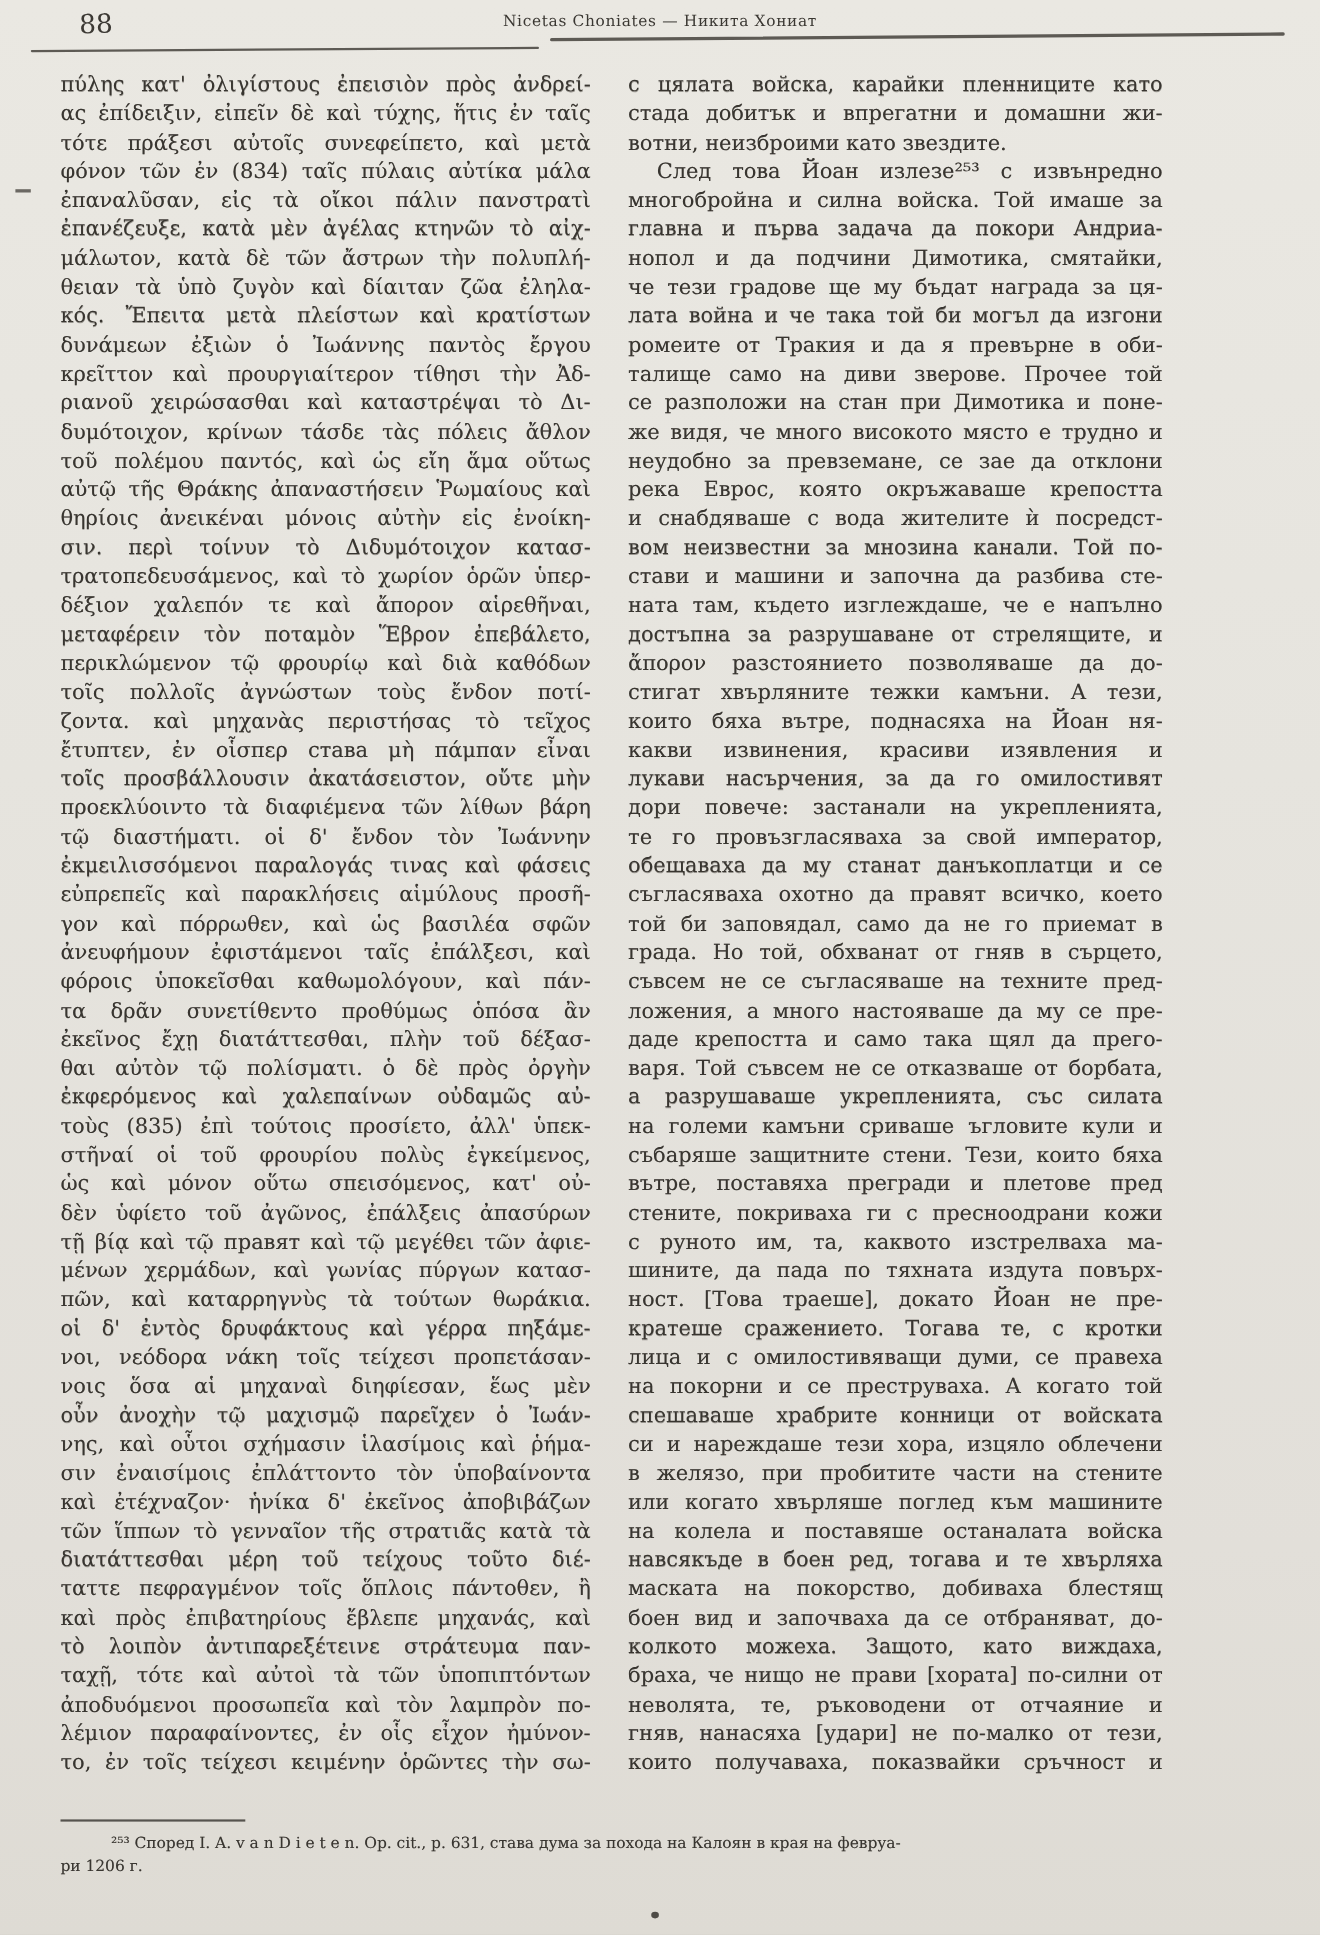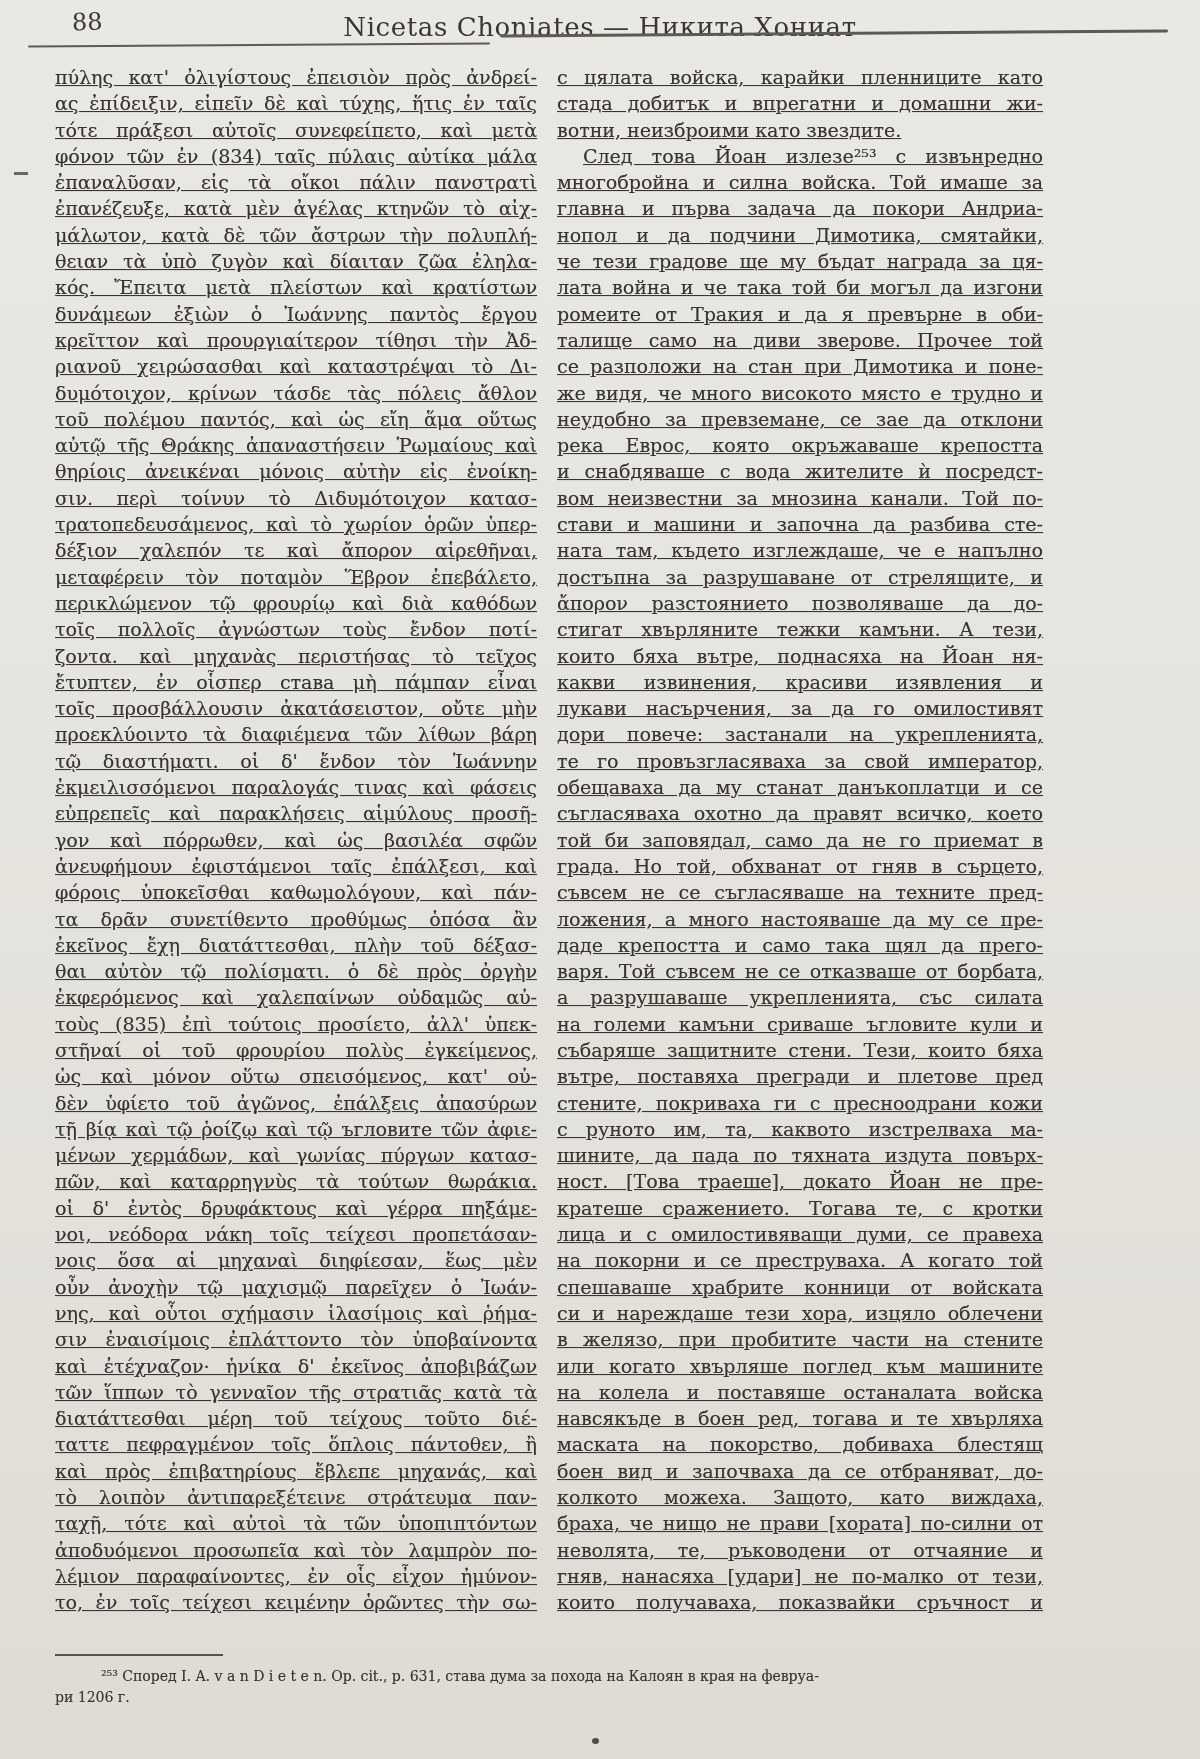--- a/index.html
+++ b/index.html
@@ -8,27 +8,27 @@
     background:linear-gradient(180deg,#eae8e2 0%,#e6e4de 40%,#e2dfd9 80%,#dedbd4 100%);
     font-family:"DejaVu Serif","Liberation Serif",serif;
     color:#383530;
   }
   .pagenum{
     position:absolute;left:72px;top:8px;font-size:24px;color:#3c3934;
     transform:rotate(-2deg);
   }
   .title{
     position:absolute;left:0;top:12px;width:100%;text-align:center;
-    font-size:26px;letter-spacing:0.6px;color:#3a3732;
+    font-size:14px;letter-spacing:0.6px;color:#3a3732;
   }
   .rule{position:absolute;background:#5d5a54;border-radius:2px;}
   .rule-left{left:28px;top:44px;width:462px;height:2px;transform:rotate(-0.35deg);}
   .rule-right{left:500px;top:32px;width:668px;height:3px;transform:rotate(-0.45deg);}
   .margin-dash{position:absolute;left:14px;top:172px;width:14px;height:3px;background:#6b6863;}
-  .columns{position:absolute;left:55px;top:64px;display:flex;gap:20px;text-decoration:underline;}
+  .columns{position:absolute;left:55px;top:64px;display:flex;gap:34px;}
   .col-greek{width:482px;}
   .col-bg{width:486px;}
   .line{
     font-size:19px;line-height:26.3px;
     text-align:justify;text-align-last:justify;
     text-shadow:0.2px 0.2px 0.35px rgba(55,50,45,0.45);
     white-space:normal;
   }
   .line.pe{text-align-last:left;}
   .line.in{text-indent:26px;}
@@ -90,21 +90,21 @@
         <div class="line">ἀνευφήμουν ἐφιστάμενοι ταῖς ἐπάλξεσι, καὶ</div>
         <div class="line">φόροις ὑποκεῖσθαι καθωμολόγουν, καὶ πάν-</div>
         <div class="line">τα δρᾶν συνετίθεντο προθύμως ὁπόσα ἂν</div>
         <div class="line">ἐκεῖνος ἔχῃ διατάττεσθαι, πλὴν τοῦ δέξασ-</div>
         <div class="line">θαι αὐτὸν τῷ πολίσματι. ὁ δὲ πρὸς ὀργὴν</div>
         <div class="line">ἐκφερόμενος καὶ χαλεπαίνων οὐδαμῶς αὐ-</div>
         <div class="line">τοὺς (835) ἐπὶ τούτοις προσίετο, ἀλλ' ὑπεκ-</div>
         <div class="line">στῆναί οἱ τοῦ φρουρίου πολὺς ἐγκείμενος,</div>
         <div class="line">ὡς καὶ μόνον οὕτω σπεισόμενος, κατ' οὐ-</div>
         <div class="line">δὲν ὑφίετο τοῦ ἀγῶνος, ἐπάλξεις ἀπασύρων</div>
-        <div class="line">τῇ βίᾳ καὶ τῷ ῥοίζῳ καὶ τῷ ъгловите τῶν ἀφιε-</div>
+        <div class="line">τῇ βίᾳ καὶ τῷ правят καὶ τῷ μεγέθει τῶν ἀφιε-</div>
         <div class="line">μένων χερμάδων, καὶ γωνίας πύργων κατασ-</div>
         <div class="line">πῶν, καὶ καταρρηγνὺς τὰ τούτων θωράκια.</div>
         <div class="line">οἱ δ' ἐντὸς δρυφάκτους καὶ γέρρα πηξάμε-</div>
         <div class="line">νοι, νεόδορα νάκη τοῖς τείχεσι προπετάσαν-</div>
         <div class="line">νοις ὅσα αἱ μηχαναὶ διηφίεσαν, ἕως μὲν</div>
         <div class="line">οὖν ἀνοχὴν τῷ μαχισμῷ παρεῖχεν ὁ Ἰωάν-</div>
         <div class="line">νης, καὶ οὗτοι σχήμασιν ἱλασίμοις καὶ ῥήμα-</div>
         <div class="line">σιν ἐναισίμοις ἐπλάττοντο τὸν ὑποβαίνοντα</div>
         <div class="line">καὶ ἐτέχναζον· ἡνίκα δ' ἐκεῖνος ἀποβιβάζων</div>
         <div class="line">τῶν ἵππων τὸ γενναῖον τῆς στρατιᾶς κατὰ τὰ</div>

